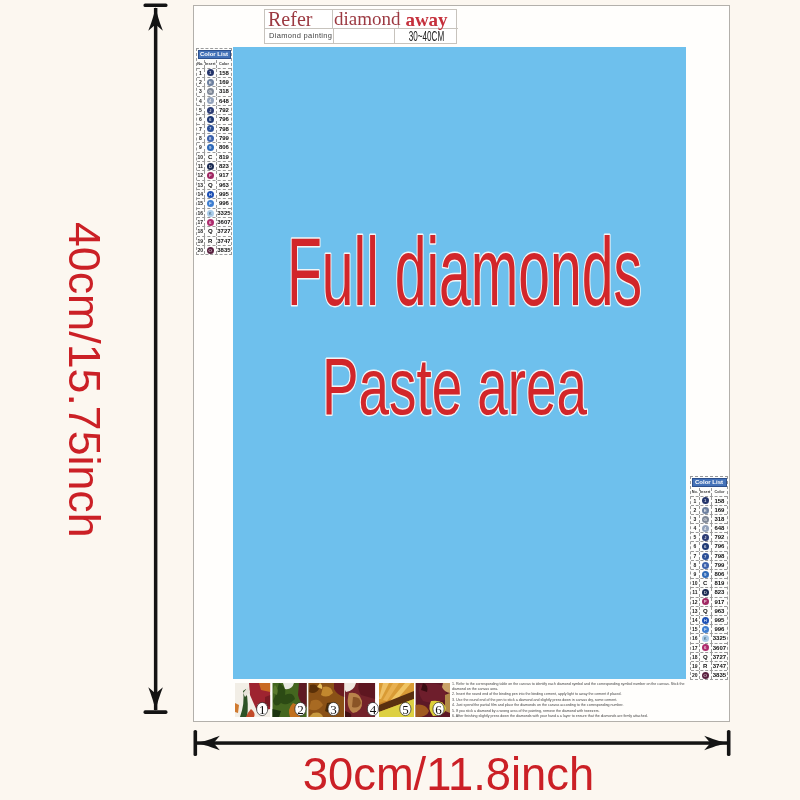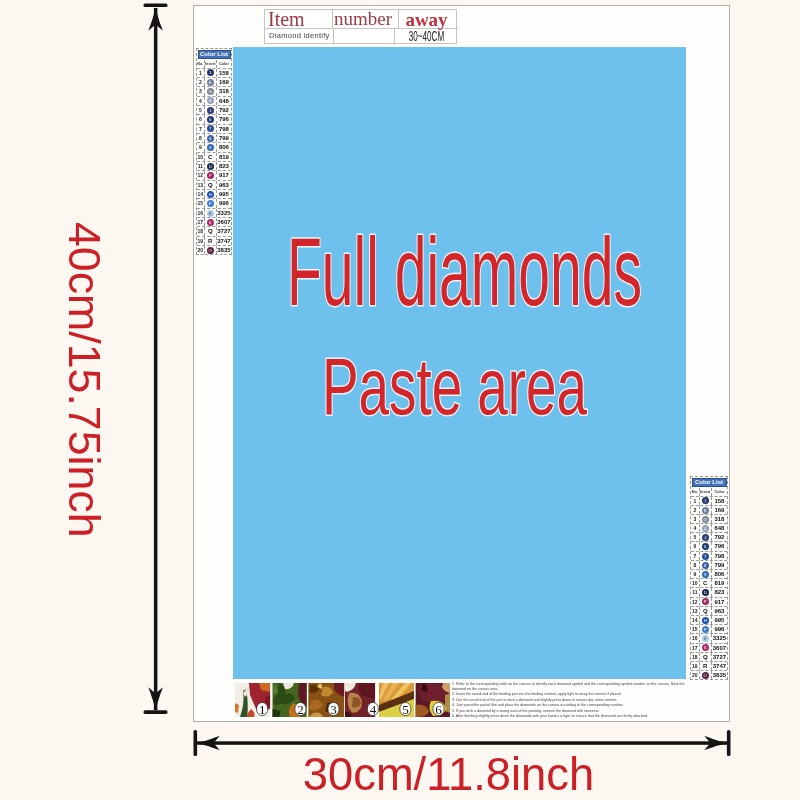--- a/index.html
+++ b/index.html
@@ -16,27 +16,27 @@
 <svg class="abs" style="left:233px;top:47px;" width="453" height="280" viewBox="0 0 453 280">
 <text x="0" y="0" transform="translate(231.5,258) scale(0.5943,1)" text-anchor="middle" font-family="Liberation Sans,sans-serif" font-size="96" fill="#d2262a" stroke="#f2f4f6" stroke-width="3" paint-order="stroke" stroke-linejoin="round">Full diamonds</text>
 </svg>
 
 <svg class="abs" style="left:233px;top:327px;" width="453" height="120" viewBox="0 0 453 120">
 <text x="0" y="0" transform="translate(221.5,87) scale(0.6938,1)" text-anchor="middle" font-family="Liberation Sans,sans-serif" font-size="79" fill="#d2262a" stroke="#f2f4f6" stroke-width="3" paint-order="stroke" stroke-linejoin="round">Paste area</text>
 </svg>
 
 <div class="abs" style="left:264px;top:9px;width:193px;height:35px;background:#fff;border:1px solid #c7c3bd;box-sizing:border-box;font-family:'Liberation Serif',serif;">
 
-  <div class="abs" style="left:0;top:0;width:64px;height:18px;border-right:1px solid #c7c3bd;border-bottom:1px solid #c7c3bd;color:#9c3a42;font-size:20px;line-height:18px;padding-left:3px;">Item</div>
-
-  <div class="abs" style="left:65px;top:0;width:64px;height:18px;border-right:1px solid #c7c3bd;border-bottom:1px solid #c7c3bd;color:#9c3a42;font-size:19px;line-height:18px;padding-left:4px;">number</div>
+  <div class="abs" style="left:0;top:0;width:64px;height:18px;border-right:1px solid #c7c3bd;border-bottom:1px solid #c7c3bd;color:#9c3a42;font-size:20px;line-height:18px;padding-left:3px;">Refer</div>
+
+  <div class="abs" style="left:65px;top:0;width:64px;height:18px;border-right:1px solid #c7c3bd;border-bottom:1px solid #c7c3bd;color:#9c3a42;font-size:19px;line-height:18px;padding-left:4px;">diamond</div>
 
   <div class="abs" style="left:130px;top:0;width:63px;height:18px;border-bottom:1px solid #c7c3bd;color:#c5303c;font-size:19px;line-height:19px;text-align:center;font-weight:bold;">away</div>
 
-  <div class="abs" style="left:0;top:18px;width:64px;height:16px;border-right:1px solid #c7c3bd;color:#454545;font-size:7.5px;line-height:16px;padding-left:4px;font-family:'Liberation Sans',sans-serif;letter-spacing:0.3px;">Diamond identify</div>
+  <div class="abs" style="left:0;top:18px;width:64px;height:16px;border-right:1px solid #c7c3bd;color:#454545;font-size:7.5px;line-height:16px;padding-left:4px;font-family:'Liberation Sans',sans-serif;letter-spacing:0.3px;">Diamond painting</div>
 
   <div class="abs" style="left:65px;top:18px;width:64px;height:16px;border-right:1px solid #c7c3bd;"></div>
 
   <div class="abs" style="left:130px;top:18px;width:63px;height:16px;color:#222;font-size:14px;line-height:16px;text-align:center;font-family:'Liberation Sans',sans-serif;transform:scaleX(0.58);transform-origin:31.5px 0;">30~40CM</div>
 </div>
 
 <div class="abs" style="left:196px;top:48px;">
 <div style="position:relative;width:36px;background:#fdfdfc;border:1px dashed #9a9a9a;box-sizing:border-box;">
 
 <div style="height:7.5px;background:#4472b8;border:1px solid #2c4f8c;margin:0.5px;color:#fff;font-weight:bold;font-size:6px;line-height:7.5px;text-align:center;">Color List</div>

